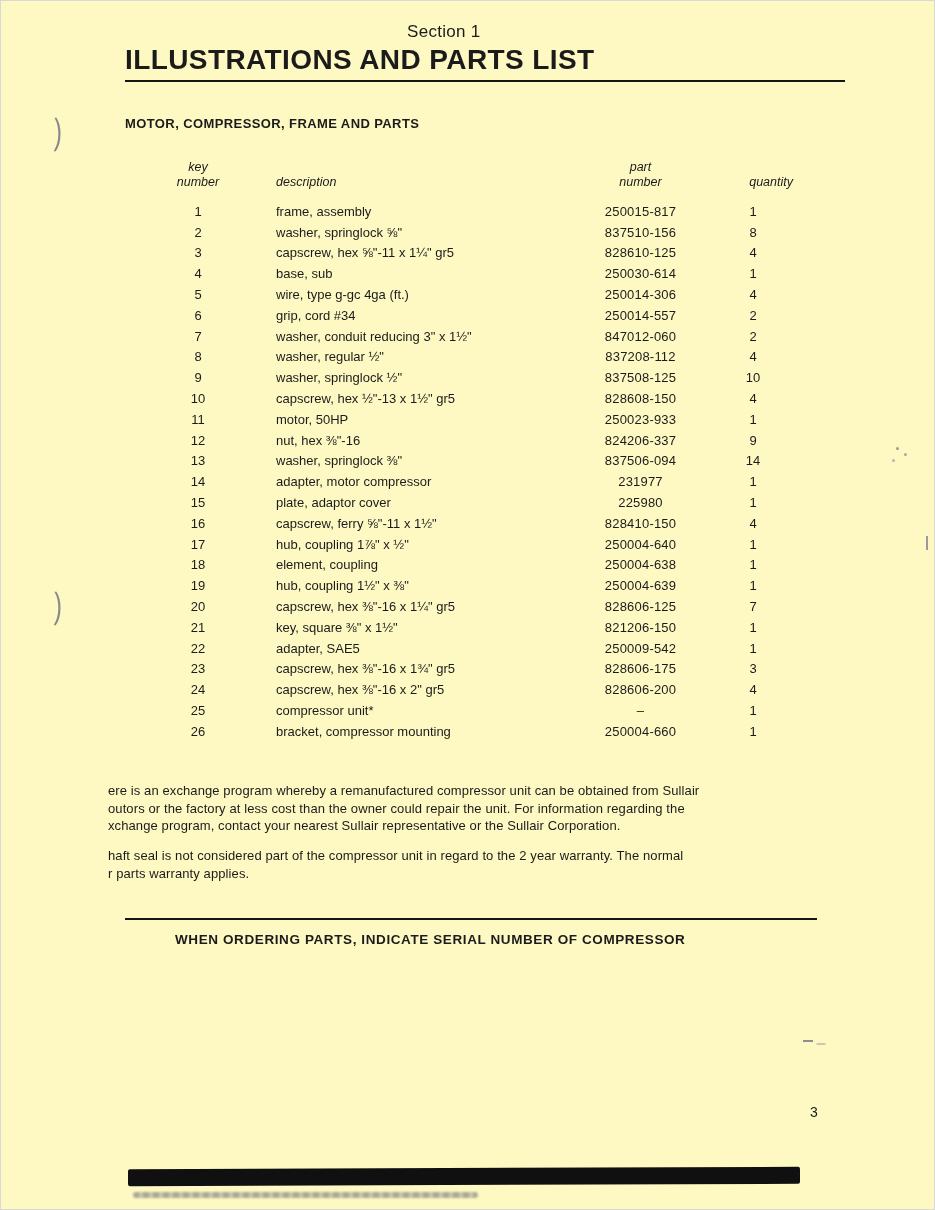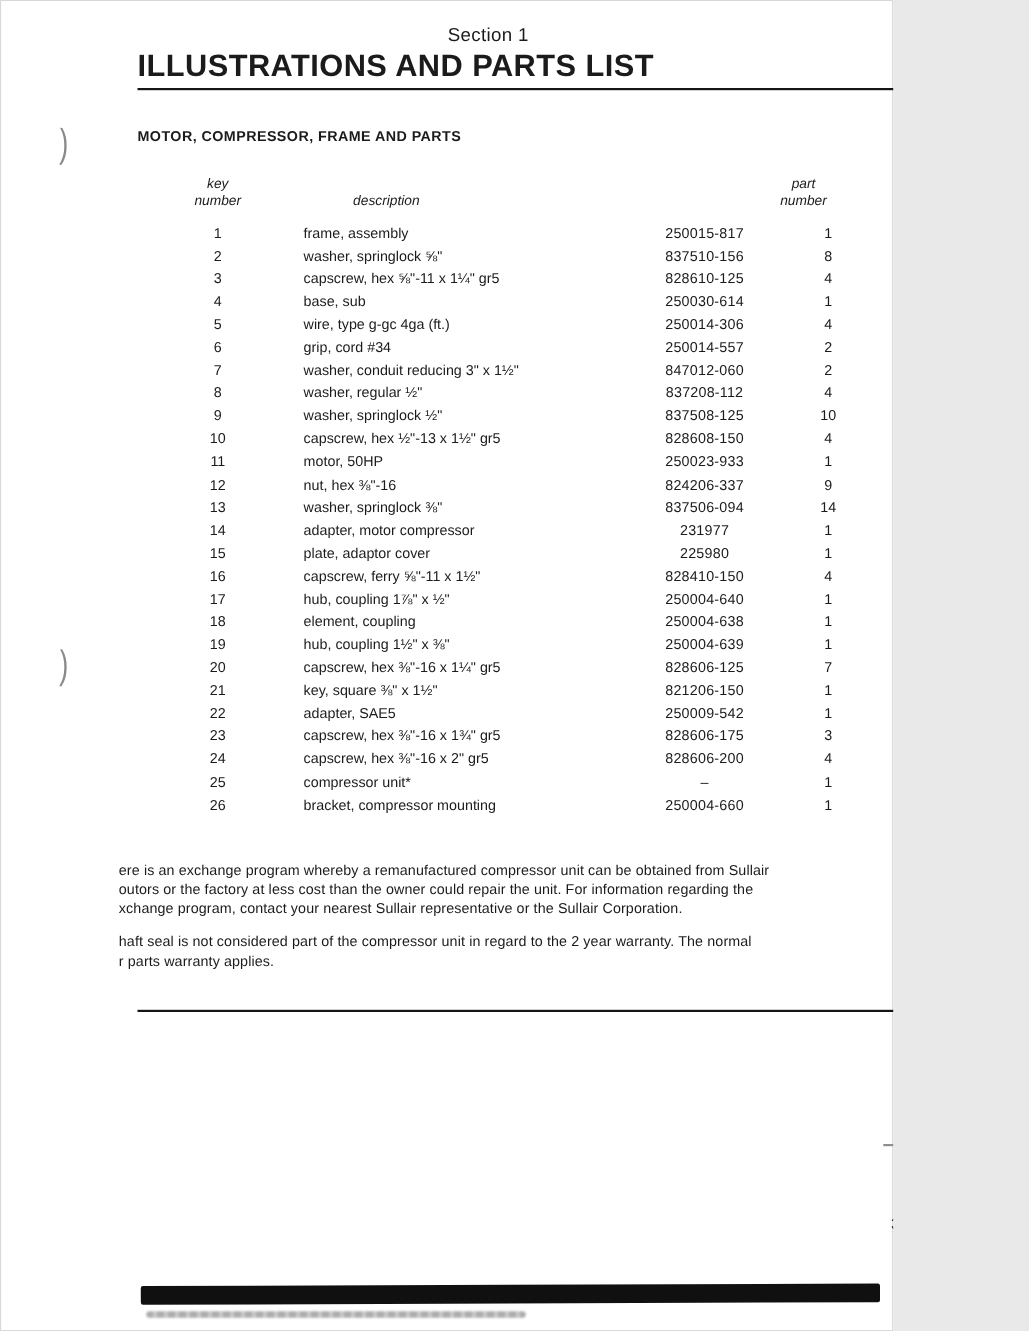--- a/index.html
+++ b/index.html
@@ -1,21 +1,21 @@
 <!DOCTYPE html>
 <html><head>
 <meta charset="utf-8">
 <style>
   * { margin:0; padding:0; box-sizing:border-box; }
   html,body { background:#e9e9e9; }
   body { font-family:"Liberation Sans", sans-serif; }
   .page {
     position:relative;
-    width:812px; height:1210px;
-    background:#ffffff;
+    width:935px; height:1210px;
+    background:#fef9c3;
     color:#1b1b1b;
     overflow:hidden;
     box-shadow: inset 0 0 0 1px #d8d8d8;
   }
 
   
   .section-label {
     position:absolute; left:407px; top:22px;
     font-size:17px; letter-spacing:.3px;
   }
@@ -36,21 +36,21 @@
     font-size:13px; font-weight:bold; letter-spacing:.4px;
   }
 
   .table { position:absolute; left:128px; top:160px; width:680px; }
   .thead, .trow {
     display:grid;
     grid-template-columns:140px 300px 145px 80px;
   }
   .thead {
     font-style:italic; font-size:12.5px; line-height:15px;
-    align-items:end; margin-bottom:11px;gap:45px;
+    align-items:end; margin-bottom:11px;
   }
   .h-key, .h-part { text-align:center; white-space:pre-line; }
   .h-desc { padding-left:8px; }
   .h-qty  { text-align:right; }
 
   .trow { height:20.8px; align-items:center; font-size:13px; }
   .c-key  { text-align:center; }
   .c-desc { padding-left:8px; }
   .c-part { text-align:center; letter-spacing:.2px; }
   .c-qty  { text-align:center; }
@@ -314,20 +314,21 @@
   </div>
   </div>
 
   <div class="note note-1">ere is an exchange program whereby a remanufactured compressor unit can be obtained from Sullair
 outors or the factory at less cost than the owner could repair the unit.  For information regarding the
 xchange program, contact your nearest Sullair representative or the Sullair Corporation.</div>
   <div class="note note-2">haft seal is not considered part of the compressor unit in regard to the 2 year warranty. The normal
 r parts warranty applies.</div>
 
   <div class="footer-rule"></div>
+  <div class="ordering-note">WHEN ORDERING PARTS, INDICATE SERIAL NUMBER OF COMPRESSOR</div>
   <div class="page-number">3</div>
 
   <div class="paren paren-1">)</div>
   <div class="paren paren-2">)</div>
   <div class="speck-cluster"></div>
   <div class="edge-tick"></div>
   <div class="dash-mark"></div>
   <div class="bottom-bar"></div>
   <div class="bottom-smudge"></div>
 

